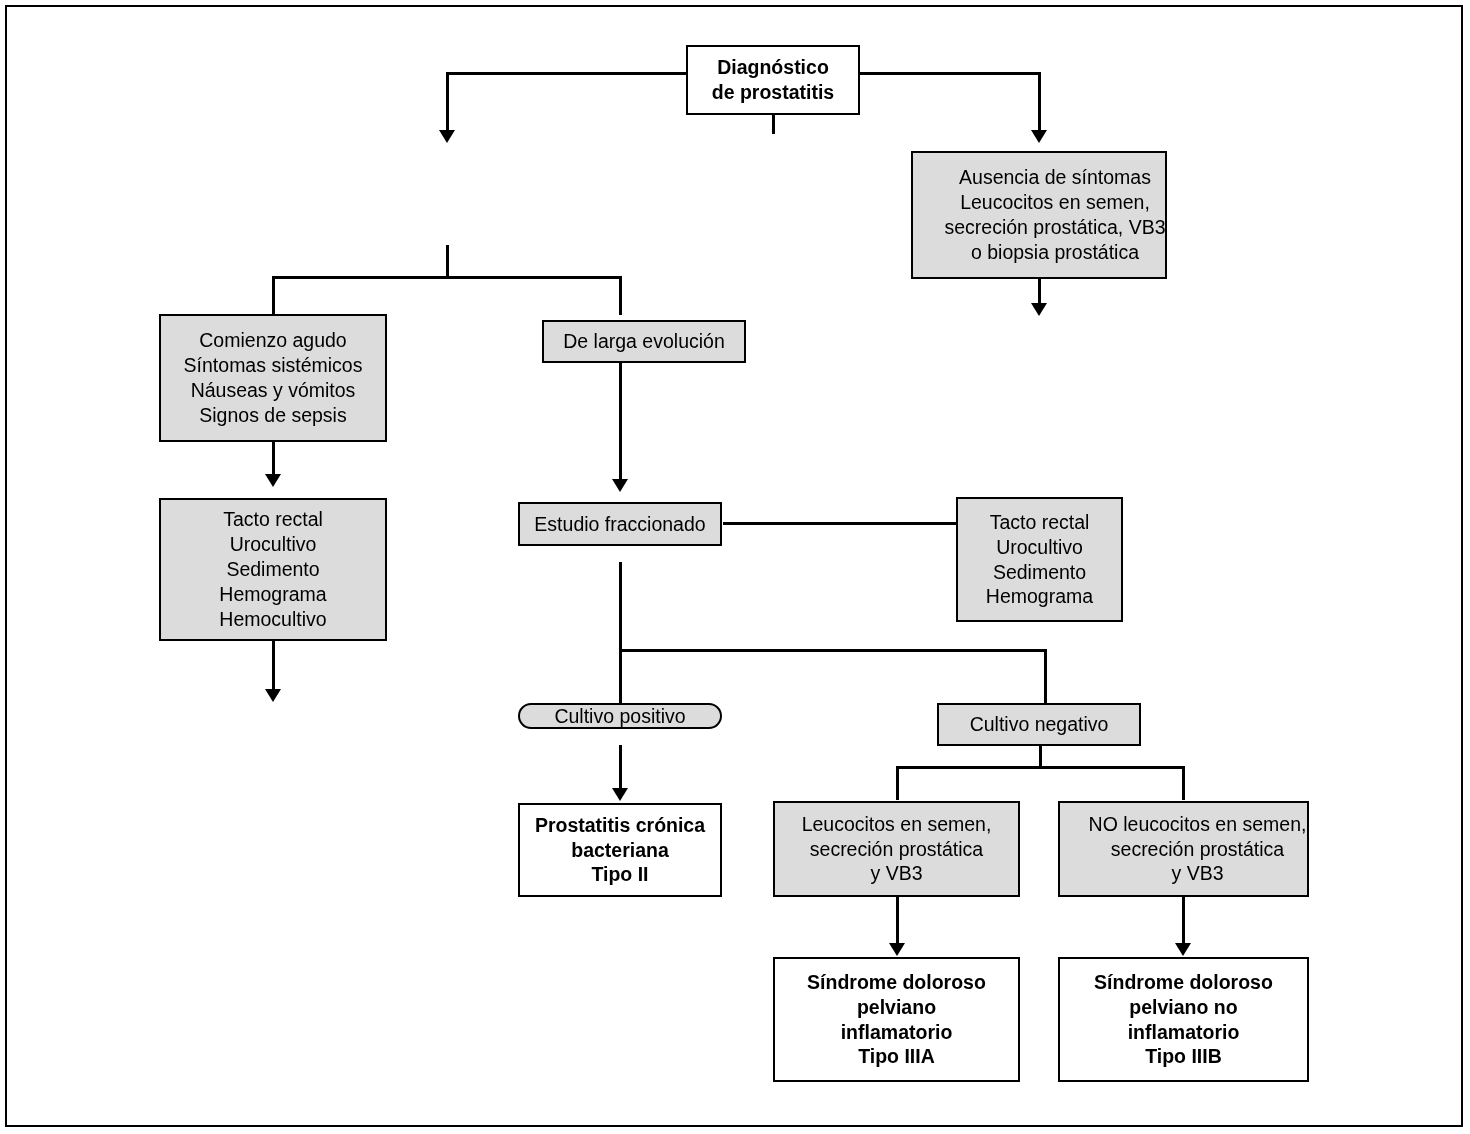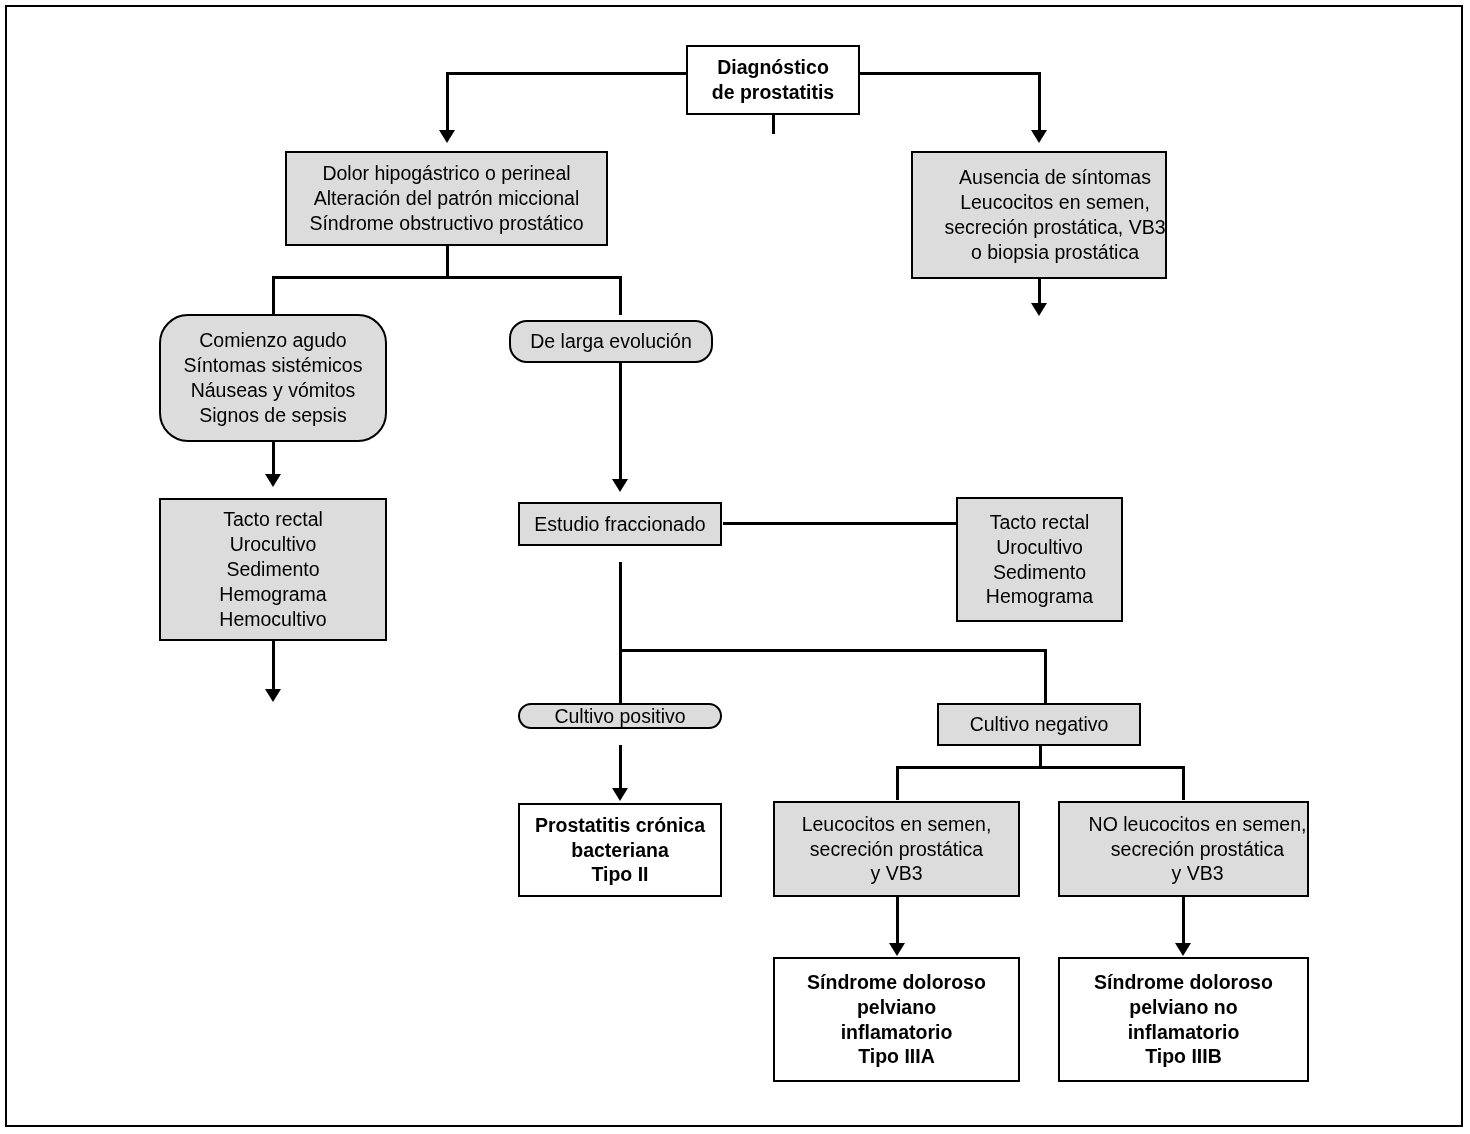--- a/index.html
+++ b/index.html
@@ -114,42 +114,37 @@
   <div class="arrow" style="left:889px; top:943px;"></div>
 
   <div class="conn v" style="left:1182px; top:896px; height:52px;"></div>
   <div class="arrow" style="left:1175px; top:943px;"></div>
 
   <div class="node white bold" style="left:686px; top:45px; width:174px; height:70px;">
     <span class="line">Diagnóstico</span>
     <span class="line">de prostatitis</span>
   </div>
 
-  <div class="node gray" style="left:285px; top:151px; width:323px; height:95px;">
-    <span class="line">Dolor hipogástrico o perineal</span>
-    <span class="line">Alteración del patrón miccional</span>
-    <span class="line">Síndrome obstructivo prostático</span>
-  </div>
 
   <div class="node gray" style="left:911px; top:151px; width:256px; height:128px;padding-left:32px;">
     <span class="line">Ausencia de síntomas</span>
     <span class="line">Leucocitos en semen,</span>
     <span class="line">secreción prostática, VB3</span>
     <span class="line">o biopsia prostática</span>
   </div>
 
 
-  <div class="node gray" style="left:159px; top:314px; width:228px; height:128px;border-radius:29px;">
+  <div class="node gray" style="left:159px; top:314px; width:228px; height:128px;">
     <span class="line">Comienzo agudo</span>
     <span class="line">Síntomas sistémicos</span>
     <span class="line">Náuseas y vómitos</span>
     <span class="line">Signos de sepsis</span>
   </div>
 
-  <div class="node gray" style="left:509px; top:320px; width:204px; height:43px;border-radius:18px;">
+  <div class="node gray" style="left:542px; top:320px; width:204px; height:43px;">
     <span class="line">De larga evolución</span>
   </div>
 
   <div class="node gray" style="left:159px; top:498px; width:228px; height:143px;">
     <span class="line">Tacto rectal</span>
     <span class="line">Urocultivo</span>
     <span class="line">Sedimento</span>
     <span class="line">Hemograma</span>
     <span class="line">Hemocultivo</span>
   </div>

